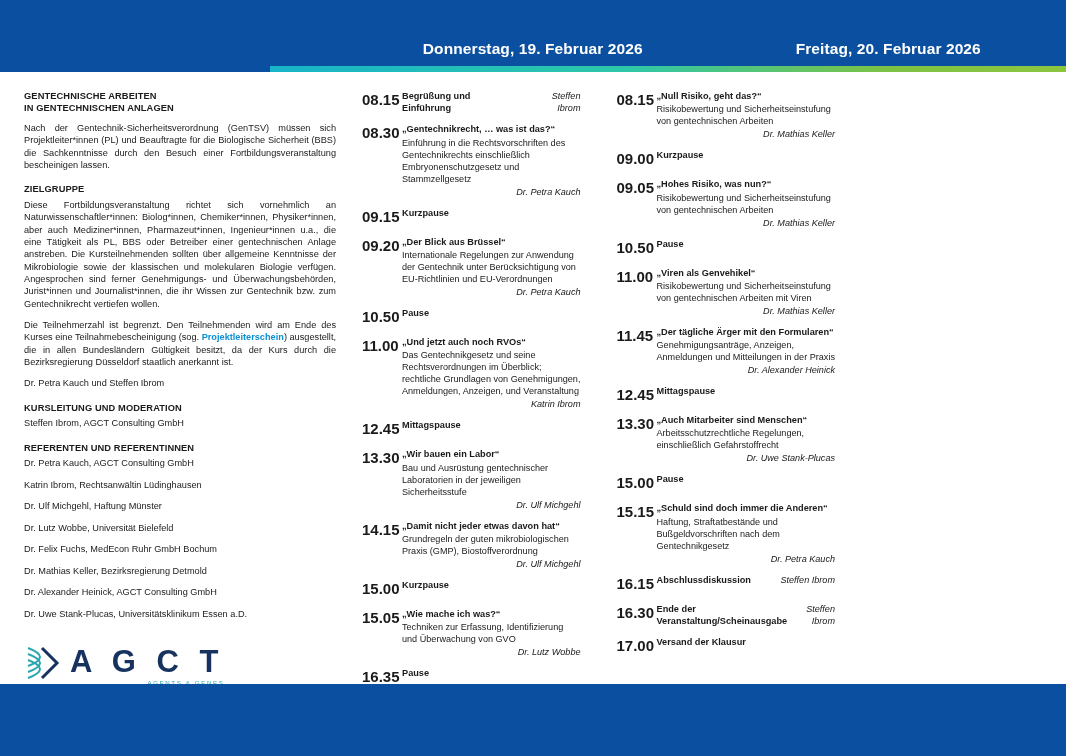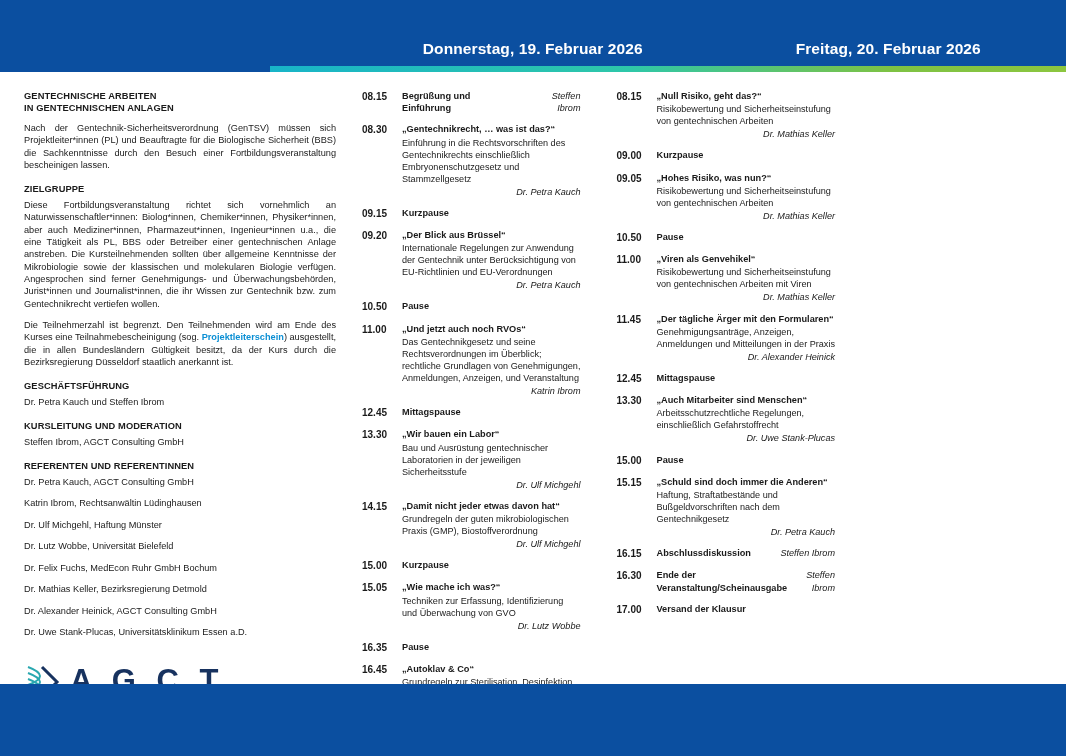--- a/index.html
+++ b/index.html
@@ -143,21 +143,21 @@
   .prog-col.col-thu { padding-left: 8px; padding-right: 22px; }
   .prog-col.col-fri { padding-left: 14px; padding-right: 6px; }
   .entry {
     display: flex;
     margin-bottom: 9px;
   }
   .entry-time {
     width: 40px;
     flex: 0 0 40px;
     font-weight: bold;
-    font-size: 10px;
+    font-size: 15px;
   }
   .entry-body {
     flex: 1;
   }
   .entry-title {
     font-weight: bold;
     font-size: 9.2px;
     margin: 0;
   }
   .entry-desc {
@@ -210,21 +210,20 @@
           <span>IN GENTECHNISCHEN ANLAGEN</span>
         </h2>
 
         <p>Nach der Gentechnik-Sicherheitsverordnung (GenTSV) müssen sich Projektleiter*innen (PL) und Beauftragte für die Biologische Sicherheit (BBS) die Sachkenntnisse durch den Besuch einer Fort­bildungsveranstaltung bescheinigen lassen.</p>
 
         <h3>ZIELGRUPPE</h3>
         <p>Diese Fortbildungsveranstaltung richtet sich vornehmlich an Naturwissenschaftler*innen: Biolog*innen, Chemiker*innen, Physiker*innen, aber auch Mediziner*innen, Pharmazeut*innen, Ingenieur*innen u.a., die eine Tätigkeit als PL, BBS oder Betreiber einer gentechnischen Anlage anstreben. Die Kursteilnehmenden sollten über allgemeine Kenntnisse der Mikrobiologie sowie der klassischen und molekularen Biologie verfügen. Angesprochen sind ferner Genehmigungs- und Überwachungsbehörden, Jurist*innen und Journalist*innen, die ihr Wissen zur Gentechnik bzw. zum Gentechnikrecht vertiefen wollen.</p>
 
         <p><span>Die Teilnehmerzahl ist begrenzt. Den Teilnehmenden wird am Ende des Kurses eine Teilnahmebescheinigung (sog. </span><span class="highlight">Projektleiterschein</span><span>) ausgestellt, die in allen Bundesländern Gültigkeit besitzt, da der Kurs durch die Bezirksregierung Düsseldorf staatlich anerkannt ist.</span></p>
 
-        <h3>GESCHÄFTSFÜHRUNG</h3>
         <p class="ref-line">Dr. Petra Kauch und Steffen Ibrom</p>
 
         <h3>KURSLEITUNG UND MODERATION</h3>
         <p class="ref-line">Steffen Ibrom, AGCT Consulting GmbH</p>
 
         <h3>REFERENTEN UND REFERENTINNEN</h3>
         <div>
           <p class="ref-line">Dr. Petra Kauch, AGCT Consulting GmbH</p>
           <p class="ref-line">Katrin Ibrom, Rechtsanwältin Lüdinghausen</p>
           <p class="ref-line">Dr. Ulf Michgehl, Haftung Münster</p>

